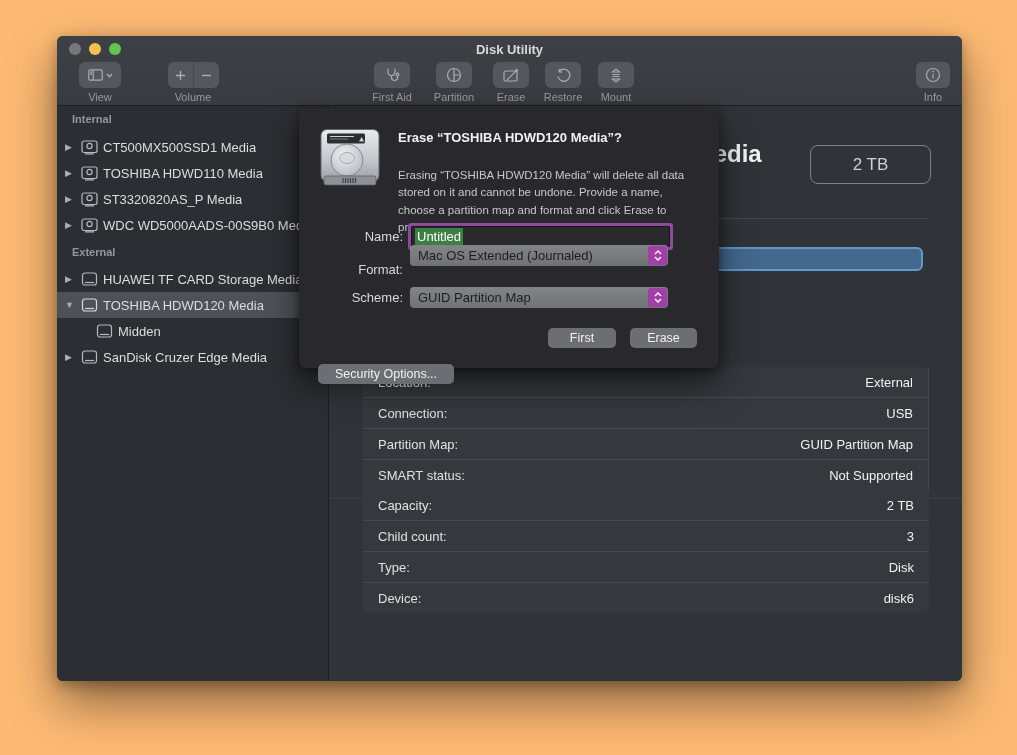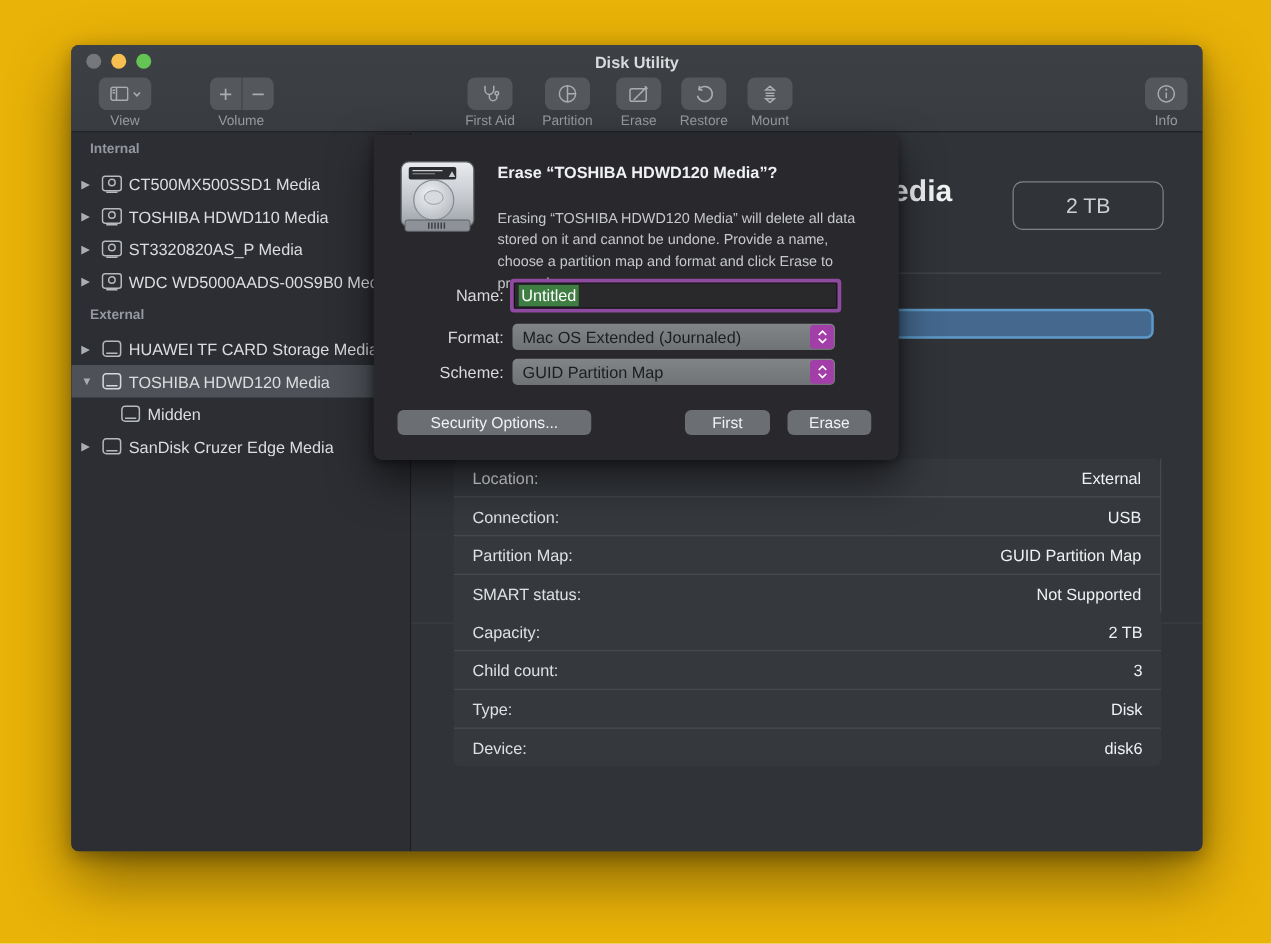--- a/index.html
+++ b/index.html
@@ -1,16 +1,16 @@
 <!DOCTYPE html>
 <html><head>
 <meta charset="utf-8">
 <style>
   html,body{margin:0;padding:0;background:#fff;font-family:"Liberation Sans","DejaVu Sans",sans-serif;}
-  .stage{position:relative;width:1017px;height:755px;background:#eab308;overflow:hidden;}
+  .stage{position:relative;width:1017px;height:755px;background:#fdba74;overflow:hidden;}
 
   
   .window{position:absolute;left:57px;top:36px;width:905px;height:645px;border-radius:6px;
     background:#303338;box-shadow:0 22px 50px rgba(0,0,0,.45),0 4px 14px rgba(0,0,0,.28);overflow:hidden;}
 
   
   .chrome{position:absolute;left:0;top:0;right:0;height:69px;background:linear-gradient(#3d4045,#383b40);border-bottom:1px solid #1d1e21;}
   .win-title{position:absolute;top:6px;left:0;right:0;text-align:center;font-size:13px;font-weight:bold;color:#d9dadc;}
   .lights{position:absolute;left:12px;top:7px;display:flex;gap:8px;}
   .light{width:12px;height:12px;border-radius:50%;}
@@ -376,21 +376,21 @@
       </div>
       <div class="dlg-title">Erase “TOSHIBA HDWD120 Media”?</div>
       <div class="dlg-body">Erasing “TOSHIBA HDWD120 Media” will delete all data stored on it and cannot be undone. Provide a name, choose a partition map and format and click Erase to proceed.</div>
 
       <div class="frow-label" style="top:121px;left:0;">Name:</div>
       <div class="name-field">
         <span class="sel">Untitled</span>
       </div>
 
       <div class="frow-label" style="top:154px;left:0;">Format:</div>
-      <div class="popup" style="top:151px;">
+      <div class="popup" style="top:137px;">
         <span>Mac OS Extended (Journaled)</span>
         <span class="stepper">
           <svg width="8" height="5" viewBox="0 0 8 5" fill="none" stroke="#fff" stroke-width="1.4">
               <path d="M1 4 L4 1 L7 4"></path>
             </svg>
           <svg width="8" height="5" viewBox="0 0 8 5" fill="none" stroke="#fff" stroke-width="1.4">
               <path d="M1 1 L4 4 L7 1"></path>
             </svg>
         </span>
       </div>
@@ -401,19 +401,19 @@
         <span class="stepper">
           <svg width="8" height="5" viewBox="0 0 8 5" fill="none" stroke="#fff" stroke-width="1.4">
               <path d="M1 4 L4 1 L7 4"></path>
             </svg>
           <svg width="8" height="5" viewBox="0 0 8 5" fill="none" stroke="#fff" stroke-width="1.4">
               <path d="M1 1 L4 4 L7 1"></path>
             </svg>
         </span>
       </div>
 
-      <button class="dbtn" style="left:19px;width:155px;">Security Options...</button>
+      <button class="dbtn" style="left:19px;width:136px;margin-top:36px;">Security Options...</button>
       <button class="dbtn" style="left:249px;width:68px;">First</button>
       <button class="dbtn" style="left:331px;width:67px;">Erase</button>
     </div>
 
   </div>
 </div>
 
 </body></html>

